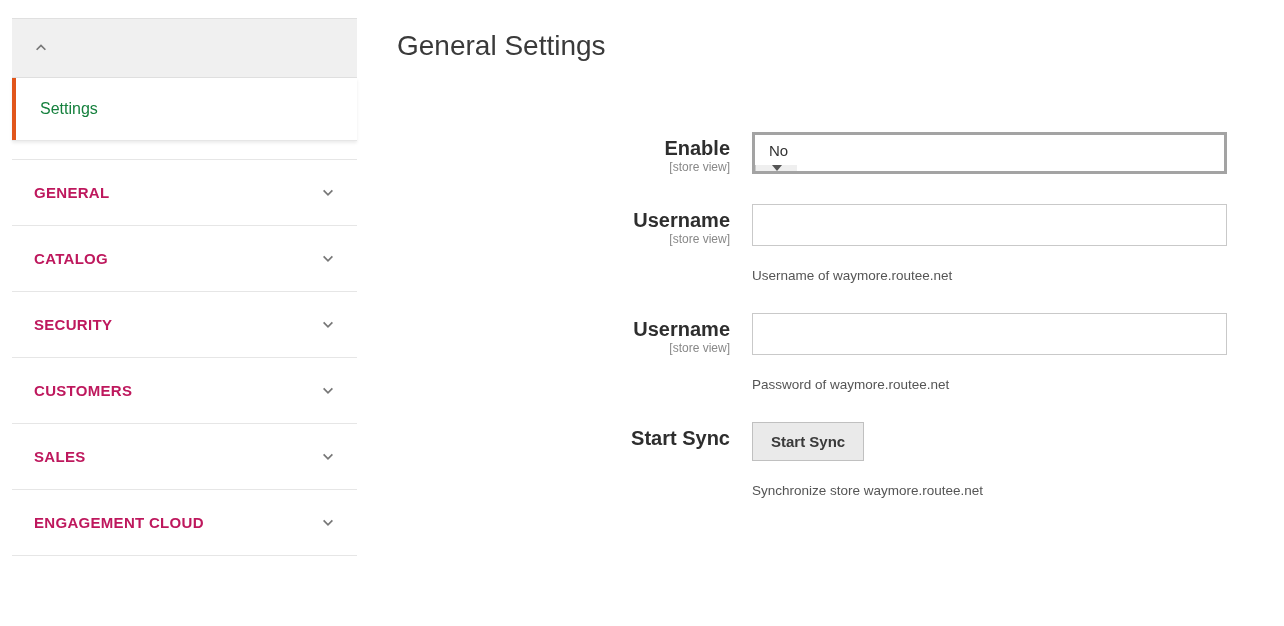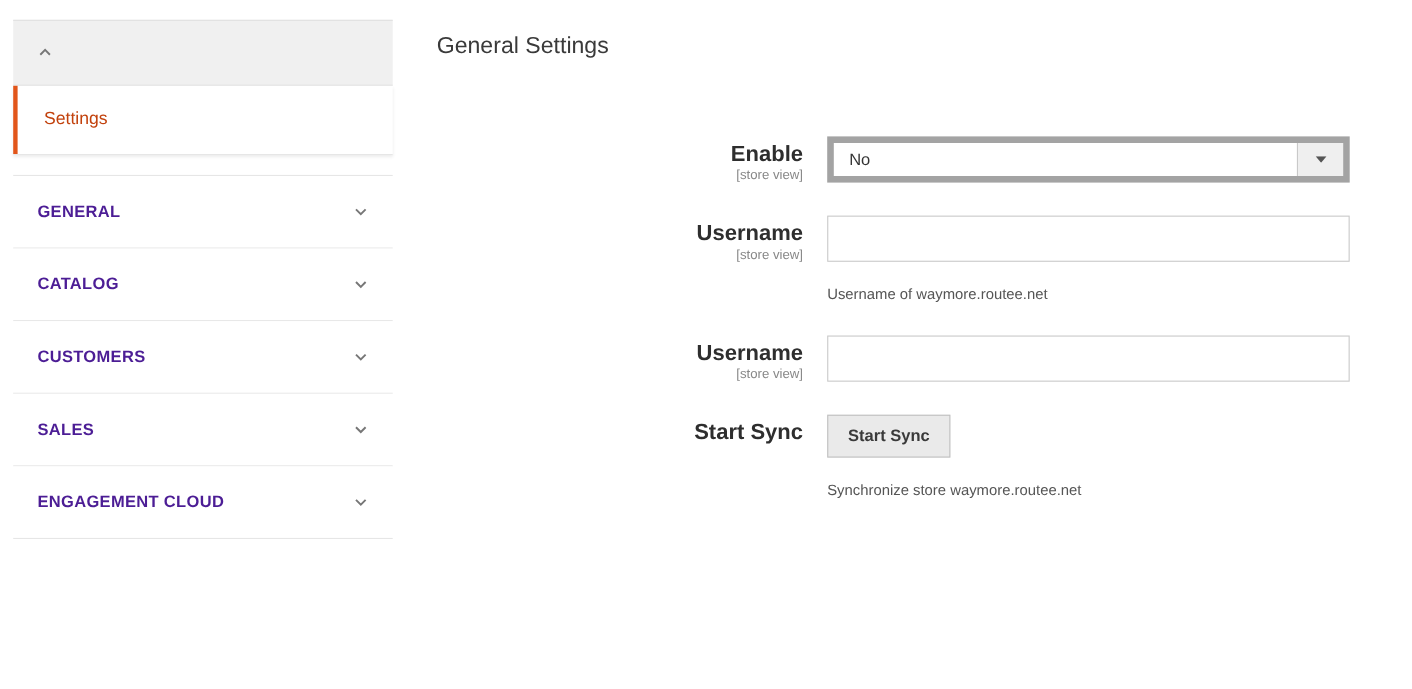--- a/index.html
+++ b/index.html
@@ -38,48 +38,48 @@
   }
   .sidebar-subitems {
     background: #fff;
     border-bottom: 1px solid #e6e6e6;
     box-shadow: 0 2px 3px rgba(0,0,0,0.08);
   }
   .sidebar-subitem {
     padding: 22px 24px;
     border-left: 4px solid #e1551a;
     font-size: 16px;
-    color: #c2410c;
+    color: #15803d;
     cursor: pointer;
   }
   .sidebar-section {
     background: #fff;
     border-bottom: 1px solid #e6e6e6;
     padding: 24px 22px;
     display: flex;
     align-items: center;
     justify-content: space-between;
     cursor: pointer;
   }
   .sidebar-section .label {
     font-weight: 700;
     letter-spacing: 0.3px;
-    color: #4c1d95;
+    color: #be185d;
     font-size: 15px;
   }
   .sidebar-section.first { margin-top: 18px; border-top: 1px solid #e6e6e6; }
   .chev { width: 14px; height: 14px; display:flex; align-items:center; justify-content:center; }
   .chev svg { stroke: #777; stroke-width: 2; fill: none; }
 
   .main {
     flex: 1;
     padding: 12px 40px 0 40px;
   }
   .page-title {
-    font-size: 21px;
+    font-size: 28px;
     font-weight: 400;
     color: #3a3a3a;
     margin-bottom: 70px;
   }
   .form-row {
     display: flex;
     align-items: flex-start;
     margin-bottom: 30px;
   }
   .form-label-col {
@@ -101,23 +101,24 @@
     display: block;
   }
   .form-control-col {
     width: 475px;
     display: flex;
     flex-direction: column;
     gap: 8px;
   }
   .select-wrap {
     display: flex;
-    border: 6px solid #a3a3a3;
+    border: 3px solid #a3a3a3;
     height: 42px;
     background: #fff;
+    flex-direction: column;
   }
   .select-value {
     flex: 1;
     padding: 0 14px;
     display: flex;
     align-items: center;
     font-size: 15px;
     color: #333;
   }
   .select-btn {
@@ -176,20 +177,28 @@
     <div class="sidebar-section first">
       <span class="label">GENERAL</span>
       <span class="chev">
         <svg viewBox="0 0 16 16" width="14" height="14">
             <polyline points="3,5 8,10 13,5"></polyline>
           </svg>
       </span>
     </div>
     <div class="sidebar-section">
       <span class="label">CATALOG</span>
+      <span class="chev">
+        <svg viewBox="0 0 16 16" width="14" height="14">
+            <polyline points="3,5 8,10 13,5"></polyline>
+          </svg>
+      </span>
+    </div>
+    <div class="sidebar-section">
+      <span class="label">SECURITY</span>
       <span class="chev">
         <svg viewBox="0 0 16 16" width="14" height="14">
             <polyline points="3,5 8,10 13,5"></polyline>
           </svg>
       </span>
     </div>
     <div class="sidebar-section">
       <span class="label">CUSTOMERS</span>
       <span class="chev">
         <svg viewBox="0 0 16 16" width="14" height="14">
@@ -247,20 +256,21 @@
       </div>
     </div>
 
     <div class="form-row">
       <div class="form-label-col">
         <span class="form-label">Username</span>
         <span class="form-scope">[store view]</span>
       </div>
       <div class="form-control-col">
         <input type="password" class="text-input" value="" style="">
+        <div class="help-text">Password of waymore.routee.net</div>
       </div>
     </div>
 
     <div class="form-row">
       <div class="form-label-col">
         <span class="form-label">Start Sync</span>
       </div>
       <div class="form-control-col">
         <button class="btn">Start Sync</button>
         <div class="help-text">Synchronize store waymore.routee.net</div>

